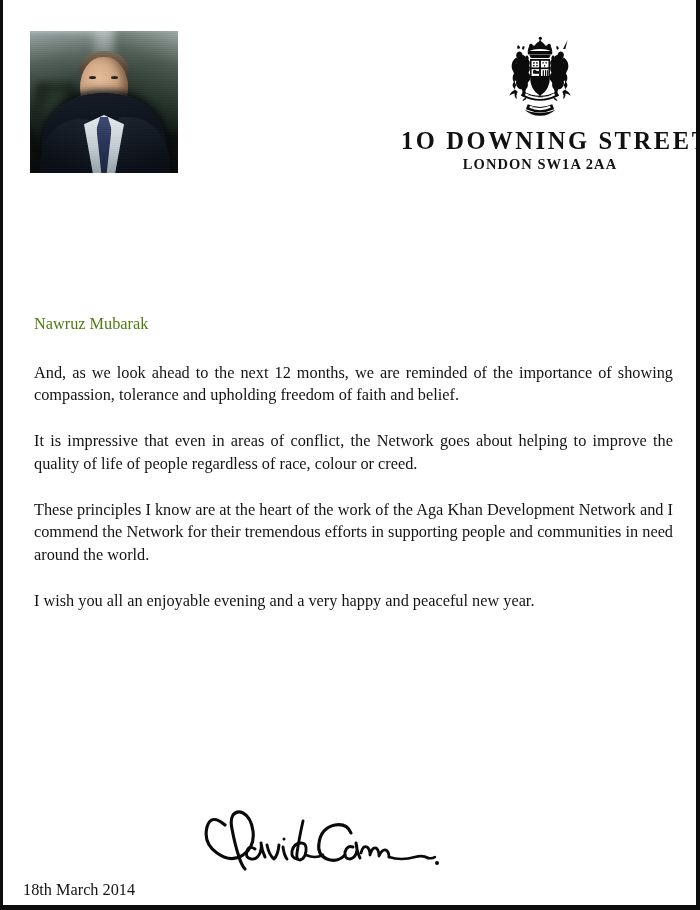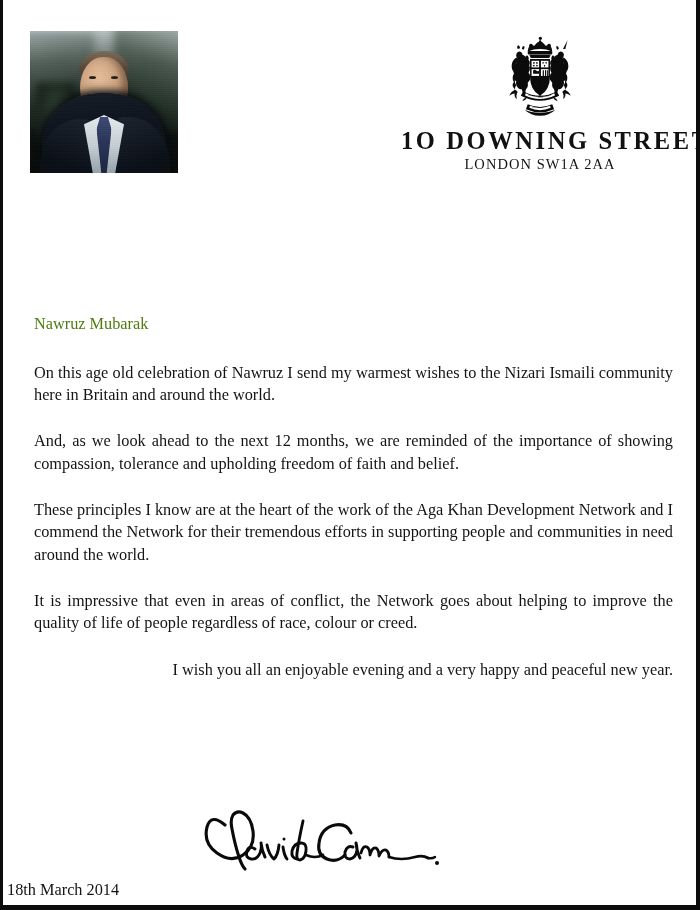--- a/index.html
+++ b/index.html
@@ -210,21 +210,21 @@
     font-weight: 700;
     letter-spacing: 2.6px;
     color: #111111;
     white-space: nowrap;
     line-height: 1.06;
   }
   .addr-line2 {
     margin-top: 2px;
     font-family: "Liberation Serif", "DejaVu Serif", serif;
     font-size: 14.5px;
-    font-weight: 400;
+    font-weight: 700;
     letter-spacing: 1.05px;
     color: #141414;
     white-space: nowrap;
   }
 
   
   .pm-title {
     position: absolute;
     left: 31px;
     top: 203px;
@@ -251,36 +251,36 @@
   .para {
     font-size: 16.3px;
     line-height: 1.37;
     color: #141414;
     margin: 0 0 24px 0;
     text-align: justify;
     text-justify: inter-word;
     hyphens: none;
   }
   .para:last-child { margin-bottom: 0; }
-  .para.noj { text-align: right; }
+  .para.noj { text-align: left; }
 
   
   .signature {
     position: absolute;
     left: 196px;
     top: 805px;
     width: 250px;
     height: 72px;
   }
   .signature svg { display: block; width: 100%; height: 100%; }
 
   
   .date-line {
     position: absolute;
-    left: 4px;
+    left: 20px;
     top: 880px;
     font-size: 16.3px;
     color: #141414;
     white-space: nowrap;
   }
 </style>
 </head>
 <body>
 
 <div class="page">
@@ -382,24 +382,23 @@
       </svg>
 
       <div class="addr-line1">1O DOWNING STREET</div>
       <div class="addr-line2">LONDON SW1A 2AA</div>
     </div>
   </div>
 
 
   <div class="letter-body">
     <p class="salutation">Nawruz Mubarak</p>
-    <p class="para">On this age old celebration of Nawruz I send my warmest wishes to the Nizari Ismaili community here in Britain and around the world.</p>
     <p class="para">And, as we look ahead to the next 12 months, we are reminded of the importance of showing compassion, tolerance and upholding freedom of faith and belief.</p>
+    <p class="para">It is impressive that even in areas of conflict, the Network goes about helping to improve the quality of life of people regardless of race, colour or creed.</p>
     <p class="para">These principles I know are at the heart of the work of the Aga Khan Development Network and I commend the Network for their tremendous efforts in supporting people and communities in need around the world.</p>
-    <p class="para">It is impressive that even in areas of conflict, the Network goes about helping to improve the quality of life of people regardless of race, colour or creed.</p>
     <p class="para noj">I wish you all an enjoyable evening and a very happy and peaceful new year.</p>
   </div>
 
   <div class="signature" title="Handwritten ink signature reading David Cameron">
     <svg viewBox="0 0 250 72" aria-hidden="true">
       <g fill="none" stroke="#0a0a0a" stroke-linecap="round" stroke-linejoin="round">
 
         <path d="M26 20 Q12 8 8 22 Q4 38 18 48 Q32 58 44 50 Q56 42 54 26 Q52 12 44 8 Q38 5 34 10 Q31 15 33 24 Q36 40 40 52 Q43 61 46 64" stroke-width="3.1"></path>
 
         <path d="M56 44 Q50 40 48 46 Q46 53 52 54 Q58 55 61 48 Q63 43 62 38 Q63 46 66 52" stroke-width="2.9"></path>

